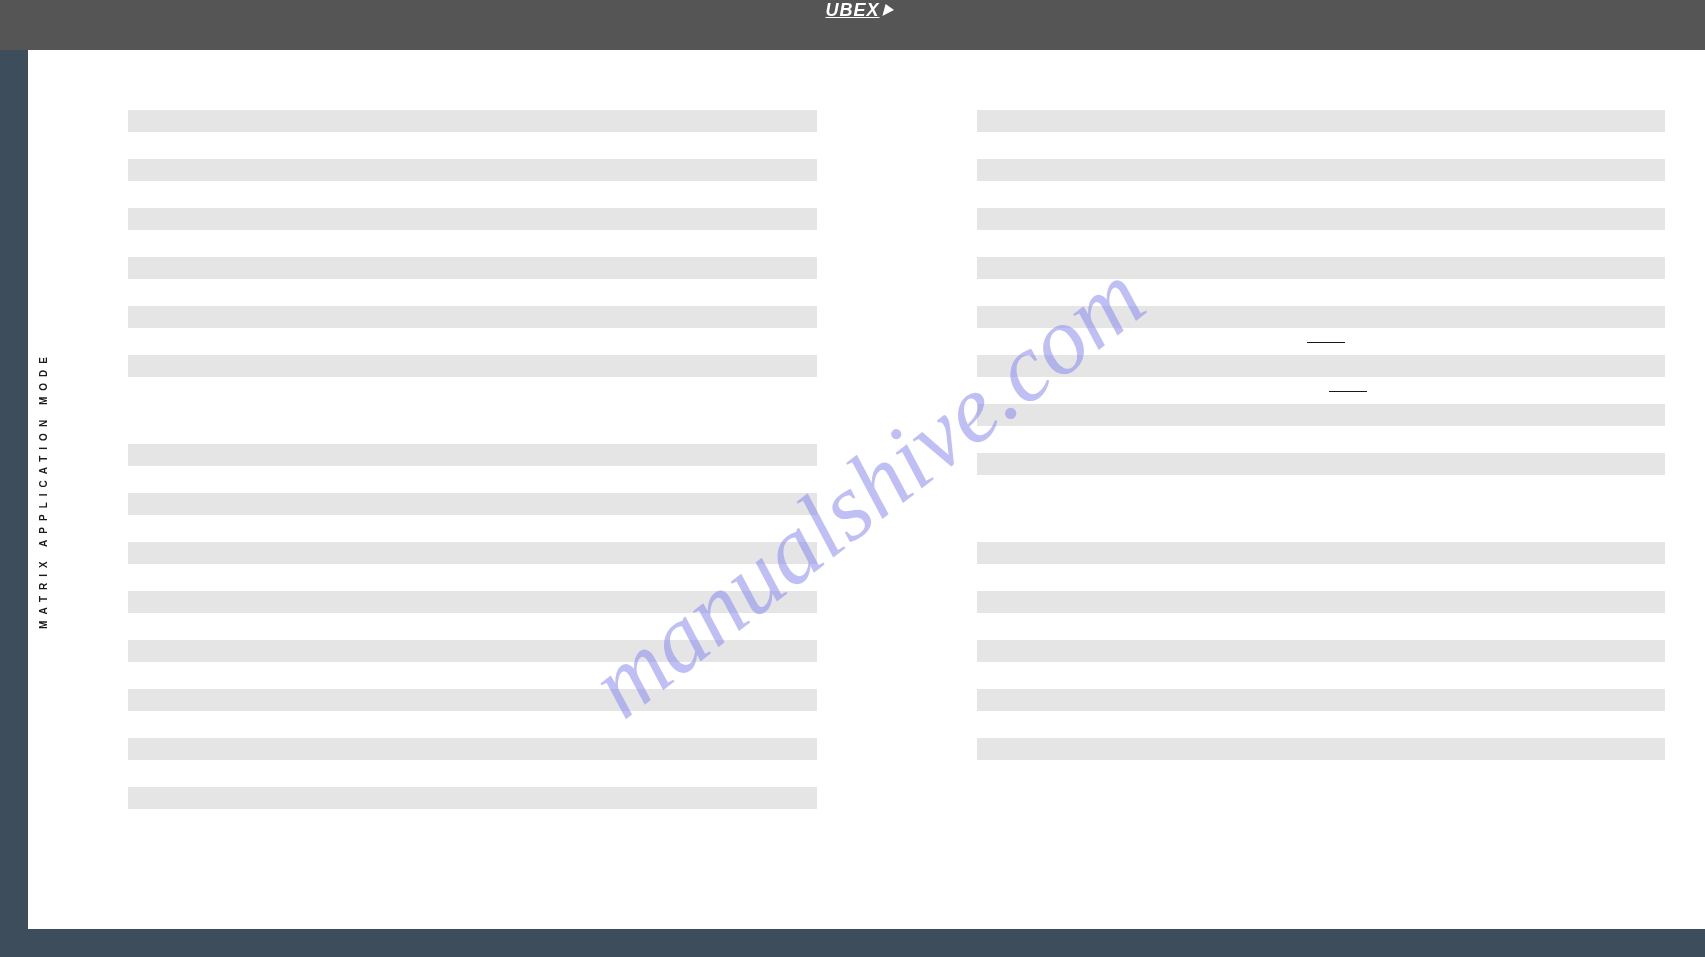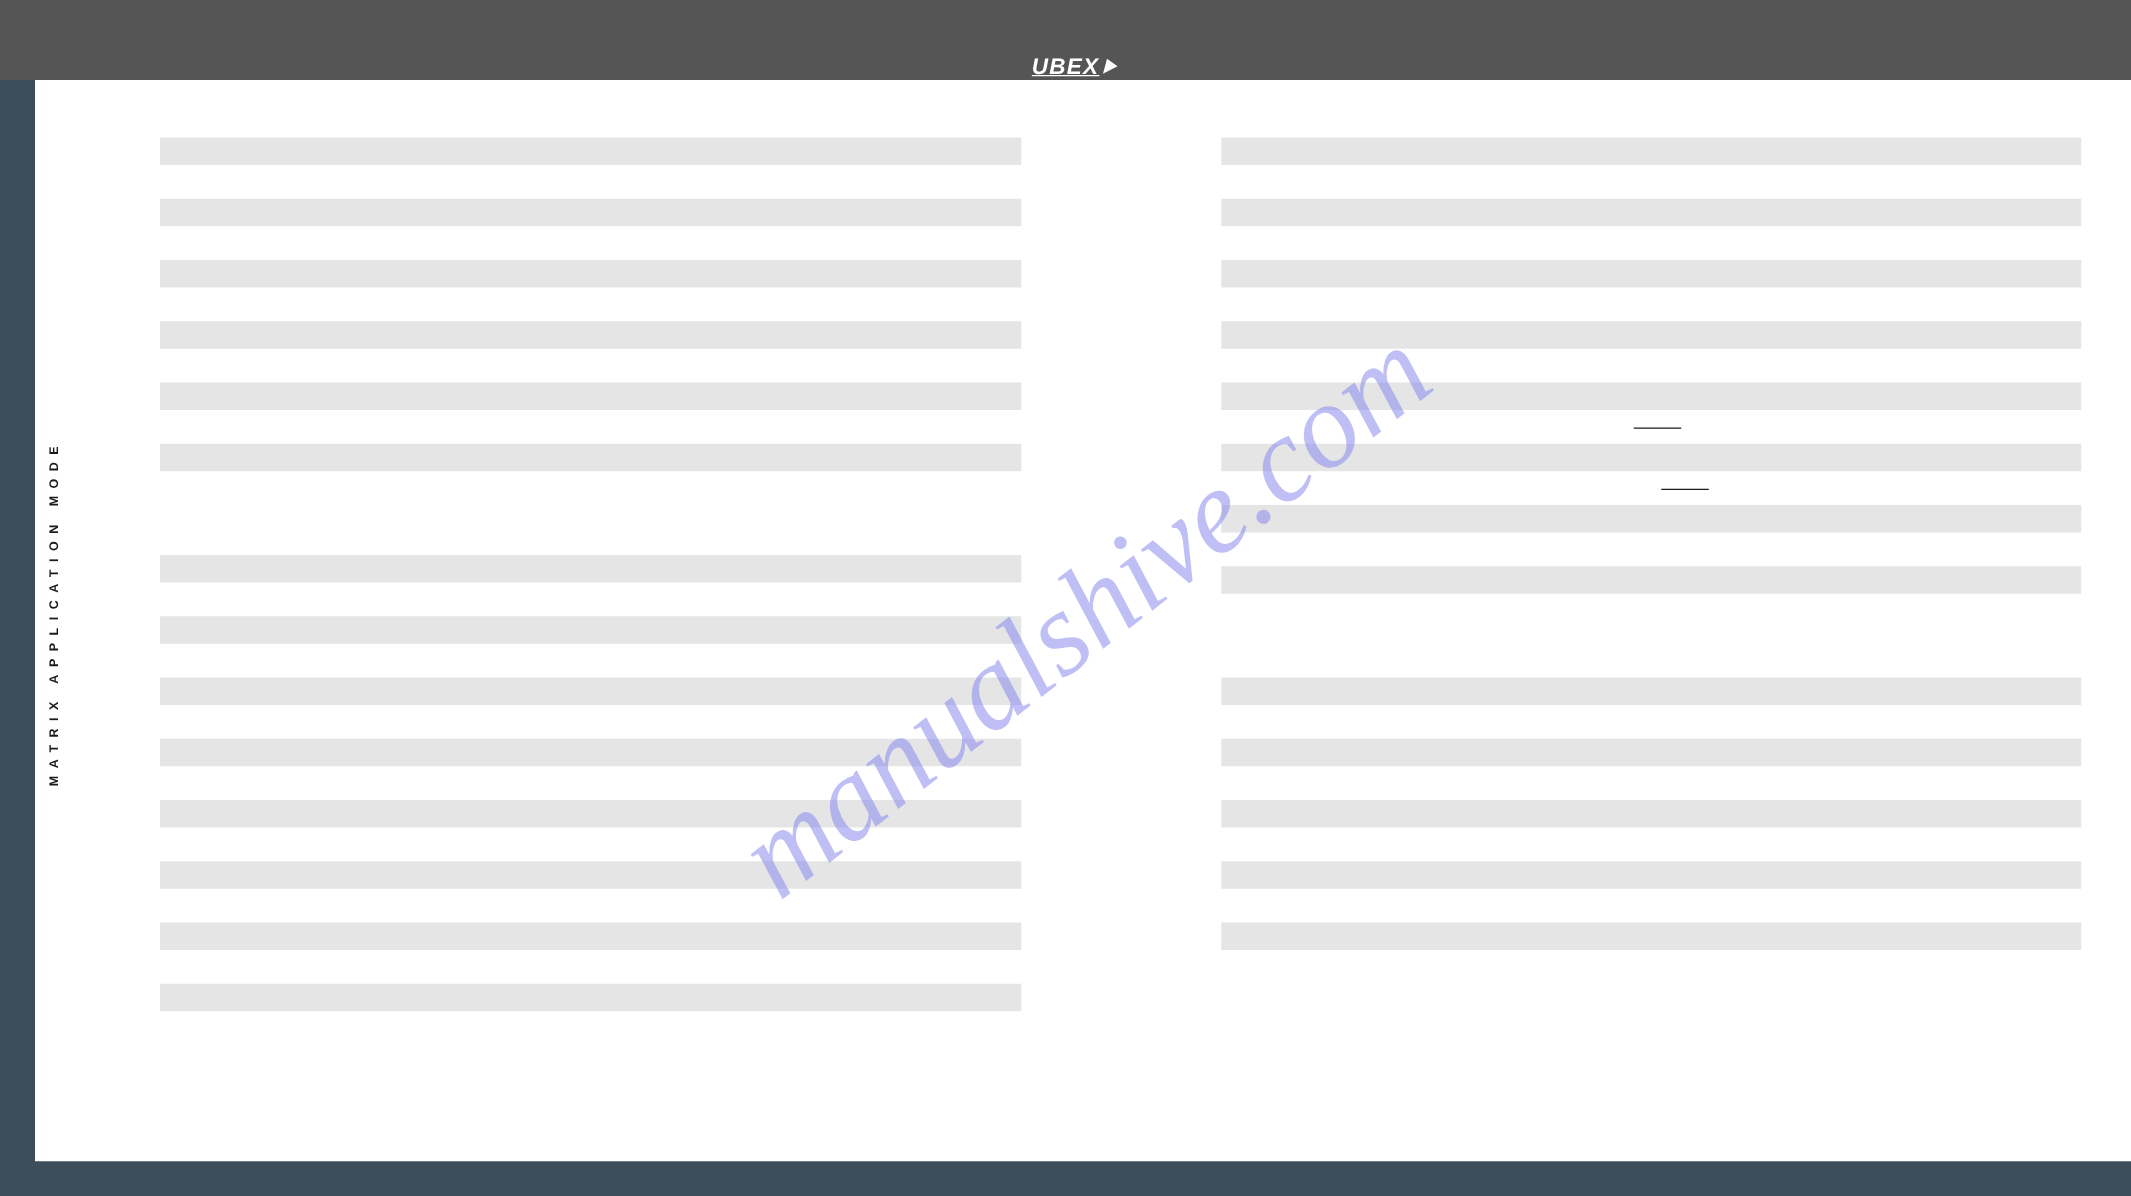--- a/index.html
+++ b/index.html
@@ -6,24 +6,24 @@
 body {
   width: 1705px;
   height: 957px;
   background: #3d4d5c;
   font-family: Arial, sans-serif;
   overflow: hidden;
   position: relative;
 }
 .top-bar {
   width: 100%;
-  height: 64px;
+  height: 50px;
   background: #555555;
   display: flex;
-  align-items: flex-end;
+  align-items: flex-start;
   justify-content: center;
   position: relative;
   z-index: 10;
 }
 .brand {
   color: #ffffff;
   font-weight: bold;
   font-style: italic;
   font-size: 18px;
   text-decoration: underline;

